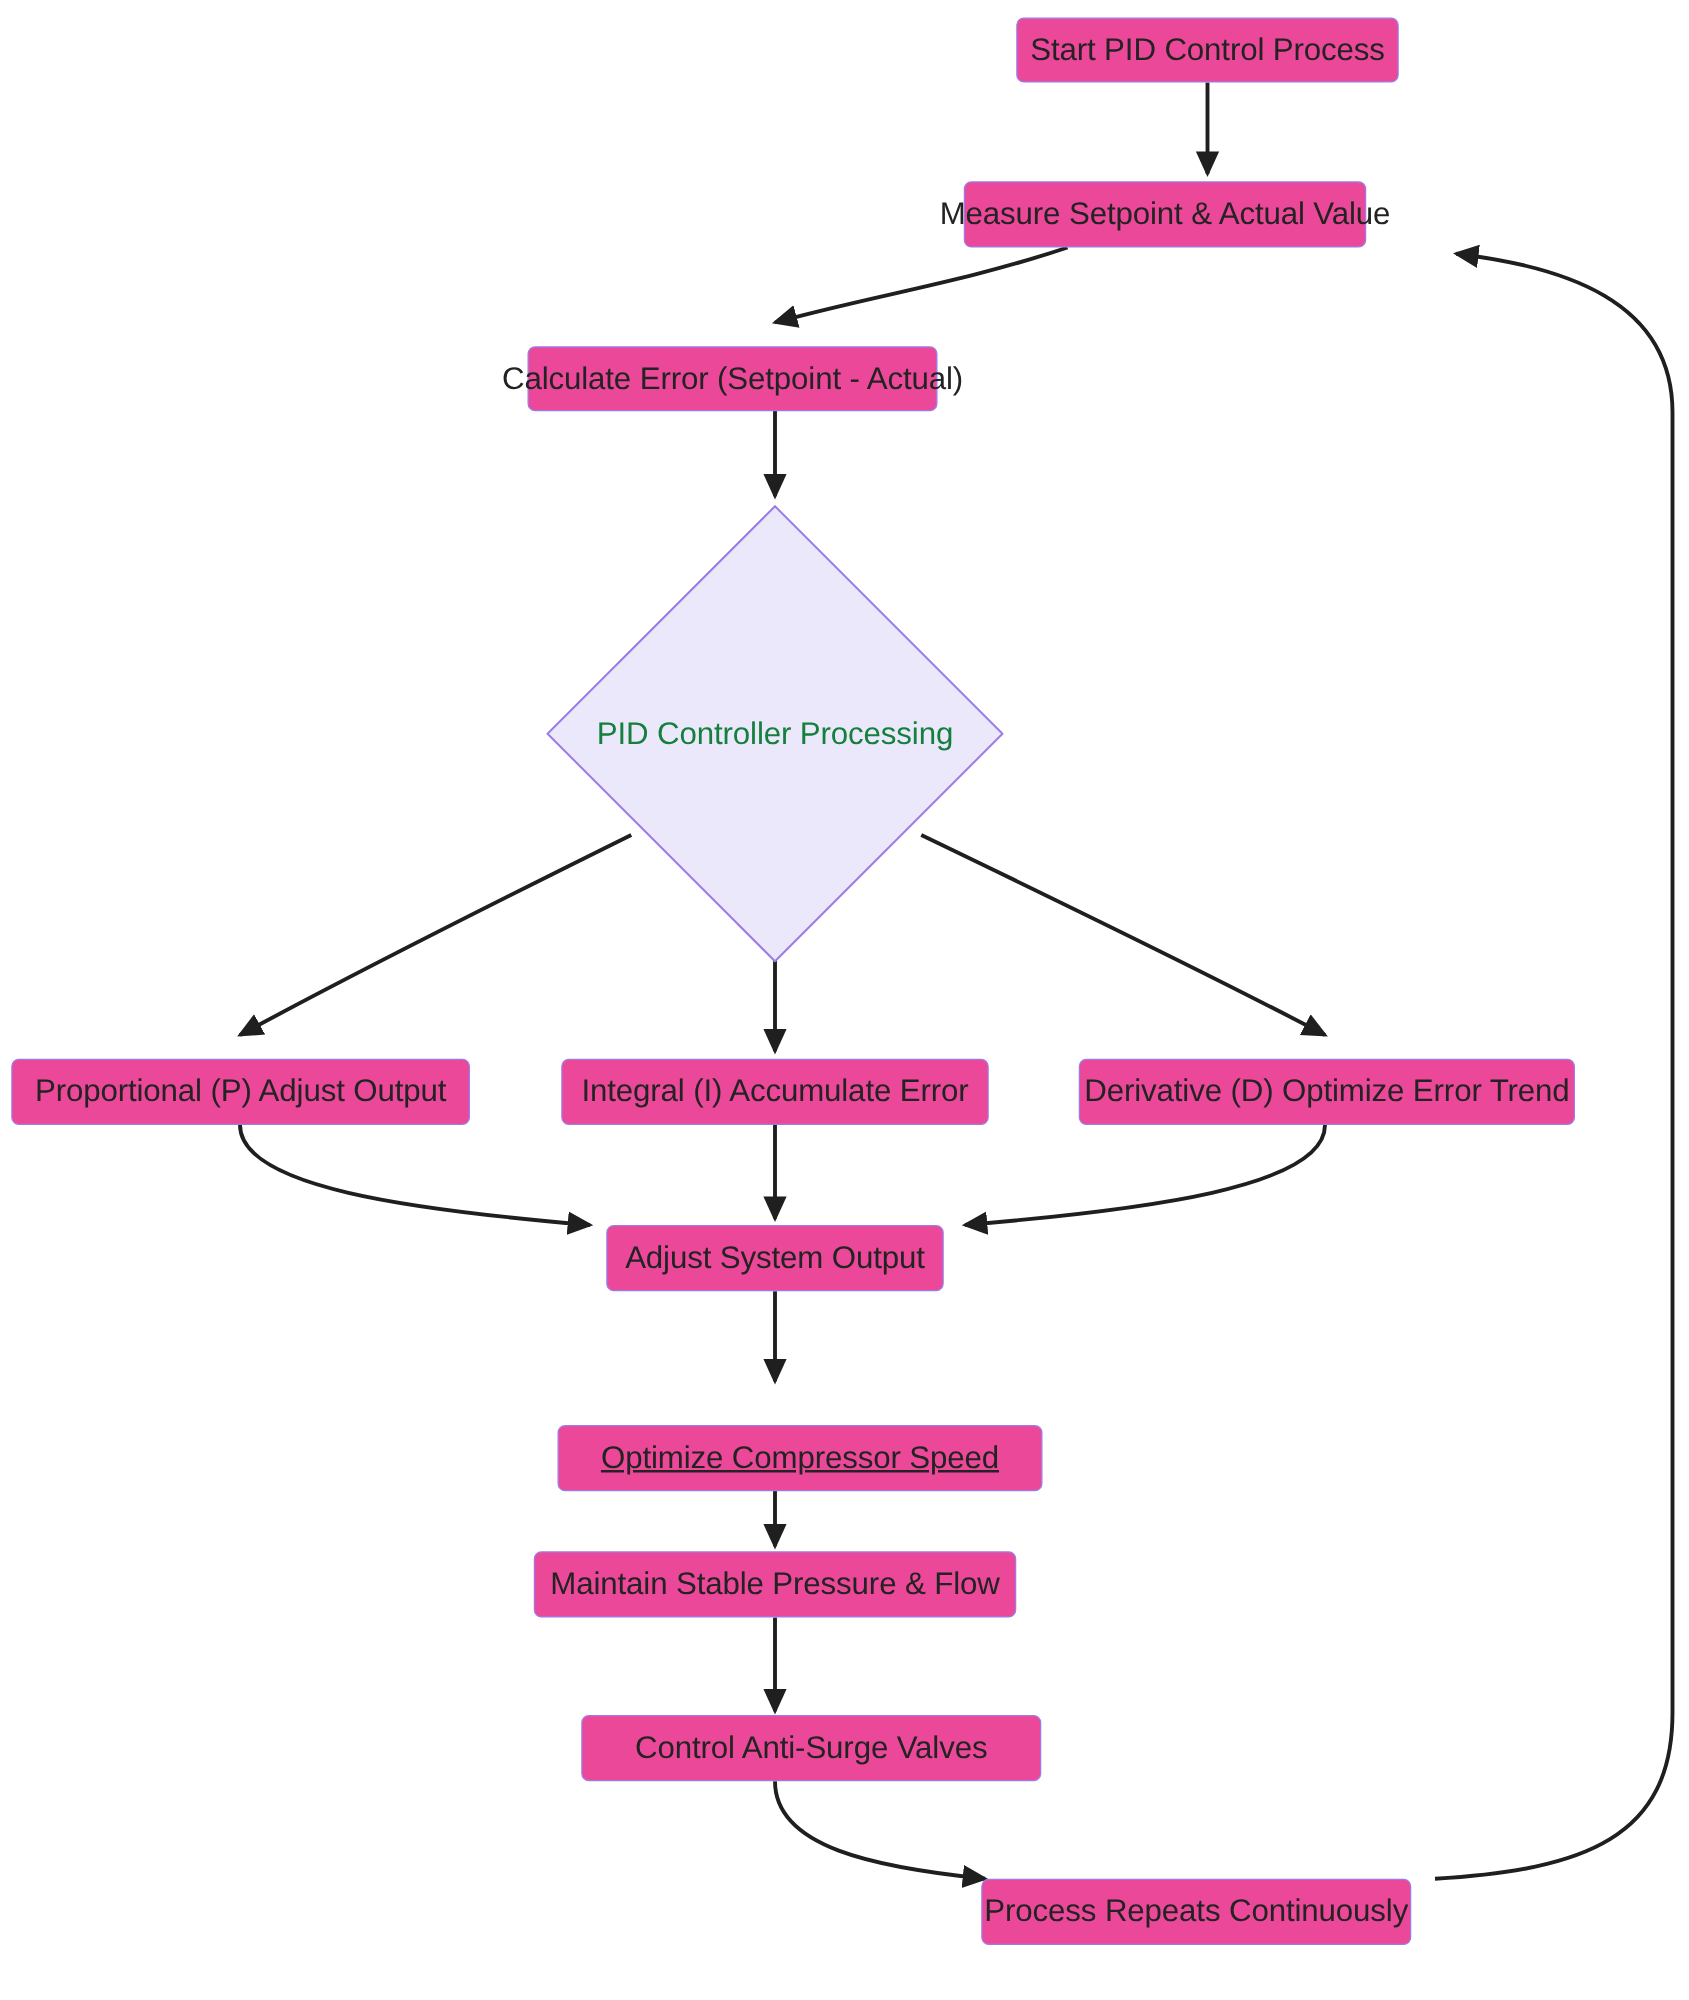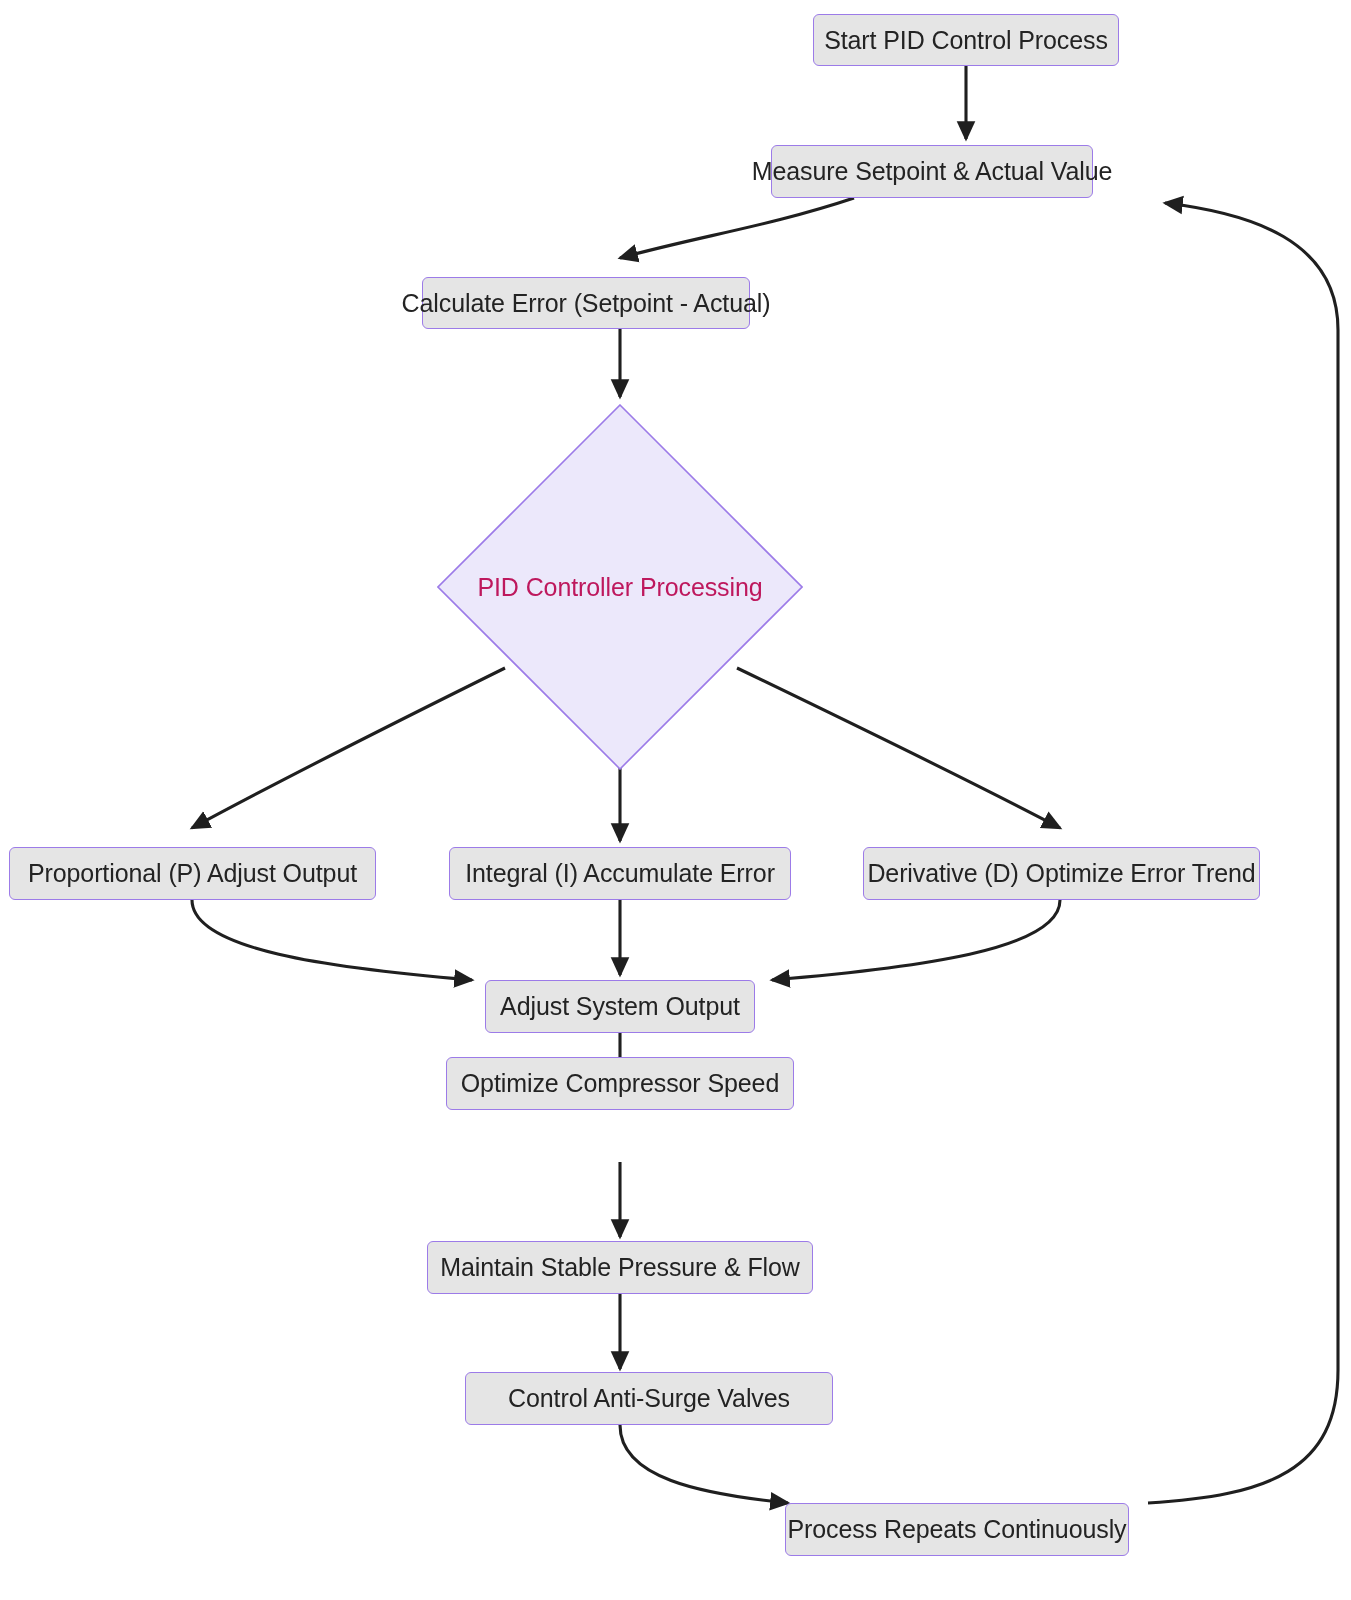--- a/index.html
+++ b/index.html
@@ -23,21 +23,21 @@
     position: absolute;
     top: 0;
     left: 0;
     width: 1351px;
     height: 1600px;
     pointer-events: none;
   }
   .node {
     position: absolute;
     box-sizing: border-box;
-    background: #e5e5e5;
+    background: #ec4899;
     border: 1.4px solid #9C7BE8;
     border-radius: 6px;
     display: flex;
     align-items: center;
     justify-content: center;
     color: #232323;
     font-size: 25px;
     font-weight: 400;
     line-height: 1;
     white-space: nowrap;
@@ -53,21 +53,21 @@
   .diamond-shape {
     position: absolute;
     top: 0;
     left: 0;
     width: 100%;
     height: 100%;
   }
   .diamond-label {
     position: relative;
     z-index: 2;
-    color: #be185d;
+    color: #15803d;
     font-size: 25px;
     line-height: 1;
     letter-spacing: -0.1px;
   }
 </style>
 </head>
 <body>
 
 <div id="diagram-root">
 
@@ -125,21 +125,21 @@
   </div>
 
   <div class="node" style="left:863px; top:847px; width:397px; height:53px;">
     <span>Derivative (D) Optimize Error Trend</span>
   </div>
 
   <div class="node" style="left:485px; top:980px; width:270px; height:53px;">
     <span>Adjust System Output</span>
   </div>
 
-  <div class="node" style="left:446px; top:1057px; width:348px; height:53px;">
+  <div class="node" style="left:446px; top:1140px; width:388px; height:53px;text-decoration:underline;">
     <span>Optimize Compressor Speed</span>
   </div>
 
   <div class="node" style="left:427px; top:1241px; width:386px; height:53px;">
     <span>Maintain Stable Pressure &amp; Flow</span>
   </div>
 
   <div class="node" style="left:465px; top:1372px; width:368px; height:53px;">
     <span>Control Anti-Surge Valves</span>
   </div>

